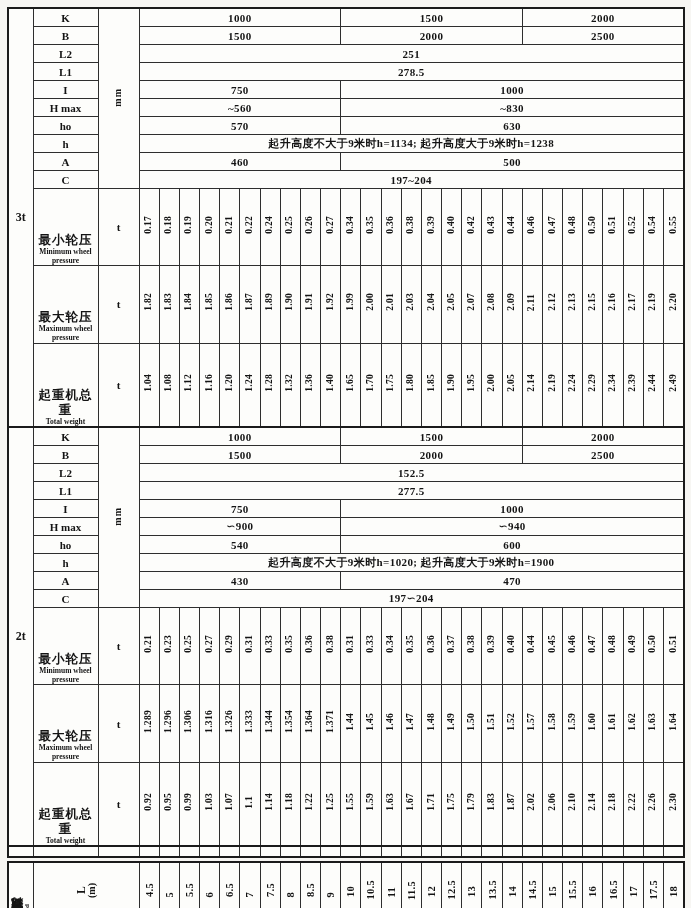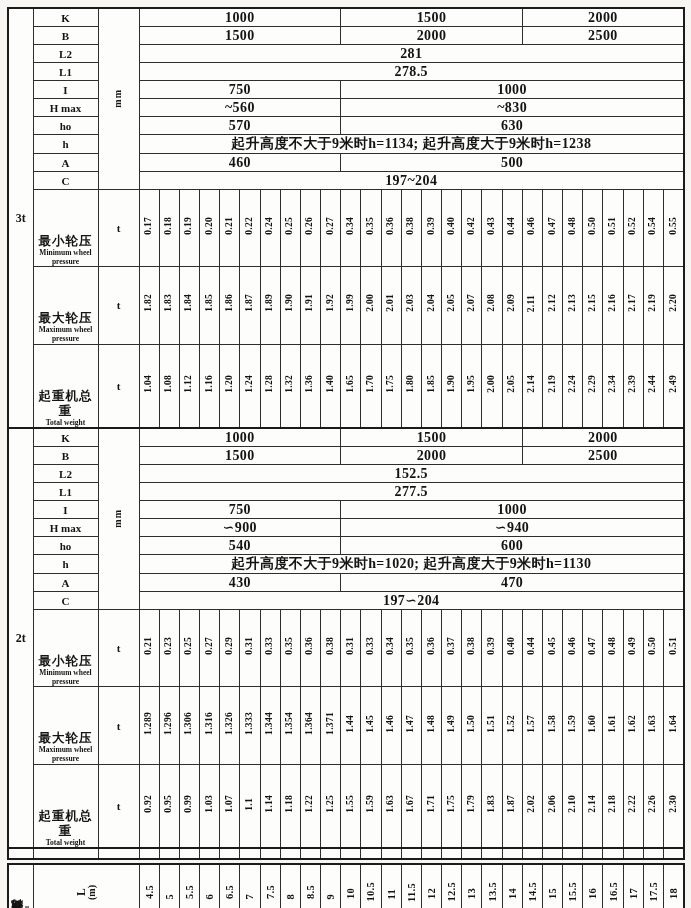--- a/index.html
+++ b/index.html
@@ -12,21 +12,21 @@
   table.tbl{
     border-collapse:collapse;table-layout:fixed;width:678px;
     border:2px solid #1b1b1b;background:#fdfdfb;
   }
   td{
     border:1px solid #2e2e2e;text-align:center;vertical-align:middle;
     padding:0;overflow:hidden;
   }
   .r-dim td{height:17px;}
   .pname{font-size:11px;}
-  .dval{font-size:14px;letter-spacing:.4px;white-space:nowrap;}
+  .dval{font-size:11px;letter-spacing:.4px;white-space:nowrap;}
   .sec{font-size:12px;margin-top:39px;}
   .unit{font-size:11px;}
   .vert{
     display:inline-block;writing-mode:vertical-rl;transform:rotate(180deg);
     line-height:1.05;white-space:nowrap;
   }
   .mm{font-size:10px;letter-spacing:1px;}
   .vcell .vert{font-size:9.5px;letter-spacing:.3px;}
   .plabel .cn{font-size:12.5px;line-height:1.2;letter-spacing:1px;margin-top:44px;}
   .plabel .en{font-size:7.5px;line-height:1.15;text-align:center;}
@@ -70,21 +70,21 @@
           <td class="dval" colspan="8"><span>2000</span></td>
   </tr>
   <tr class="r-dim">
     <td class="pname">B</td>
     <td class="dval" colspan="10"><span>1500</span></td>
           <td class="dval" colspan="9"><span>2000</span></td>
           <td class="dval" colspan="8"><span>2500</span></td>
   </tr>
   <tr class="r-dim">
     <td class="pname">L2</td>
-    <td class="dval" colspan="27"><span>281</span></td>
+    <td class="dval" colspan="27"><span>251</span></td>
   </tr>
   <tr class="r-dim">
     <td class="pname">L1</td>
     <td class="dval" colspan="27"><span>278.5</span></td>
   </tr>
   <tr class="r-dim">
     <td class="pname">I</td>
     <td class="dval" colspan="10"><span>750</span></td>
           <td class="dval" colspan="17"><span>1000</span></td>
   </tr>
@@ -246,21 +246,21 @@
     <td class="dval" colspan="10"><span>∽900</span></td>
           <td class="dval" colspan="17"><span>∽940</span></td>
   </tr>
   <tr class="r-dim">
     <td class="pname">ho</td>
     <td class="dval" colspan="10"><span>540</span></td>
           <td class="dval" colspan="17"><span>600</span></td>
   </tr>
   <tr class="r-dim">
     <td class="pname">h</td>
-    <td class="dval" colspan="27"><span>起升高度不大于9米时h=1020; 起升高度大于9米时h=1130</span></td>
+    <td class="dval" colspan="27"><span>起升高度不大于9米时h=1020; 起升高度大于9米时h=1900</span></td>
   </tr>
   <tr class="r-dim">
     <td class="pname">A</td>
     <td class="dval" colspan="10"><span>430</span></td>
           <td class="dval" colspan="17"><span>470</span></td>
   </tr>
   <tr class="r-dim">
     <td class="pname">C</td>
     <td class="dval" colspan="27"><span>197∽204</span></td>
   </tr>

